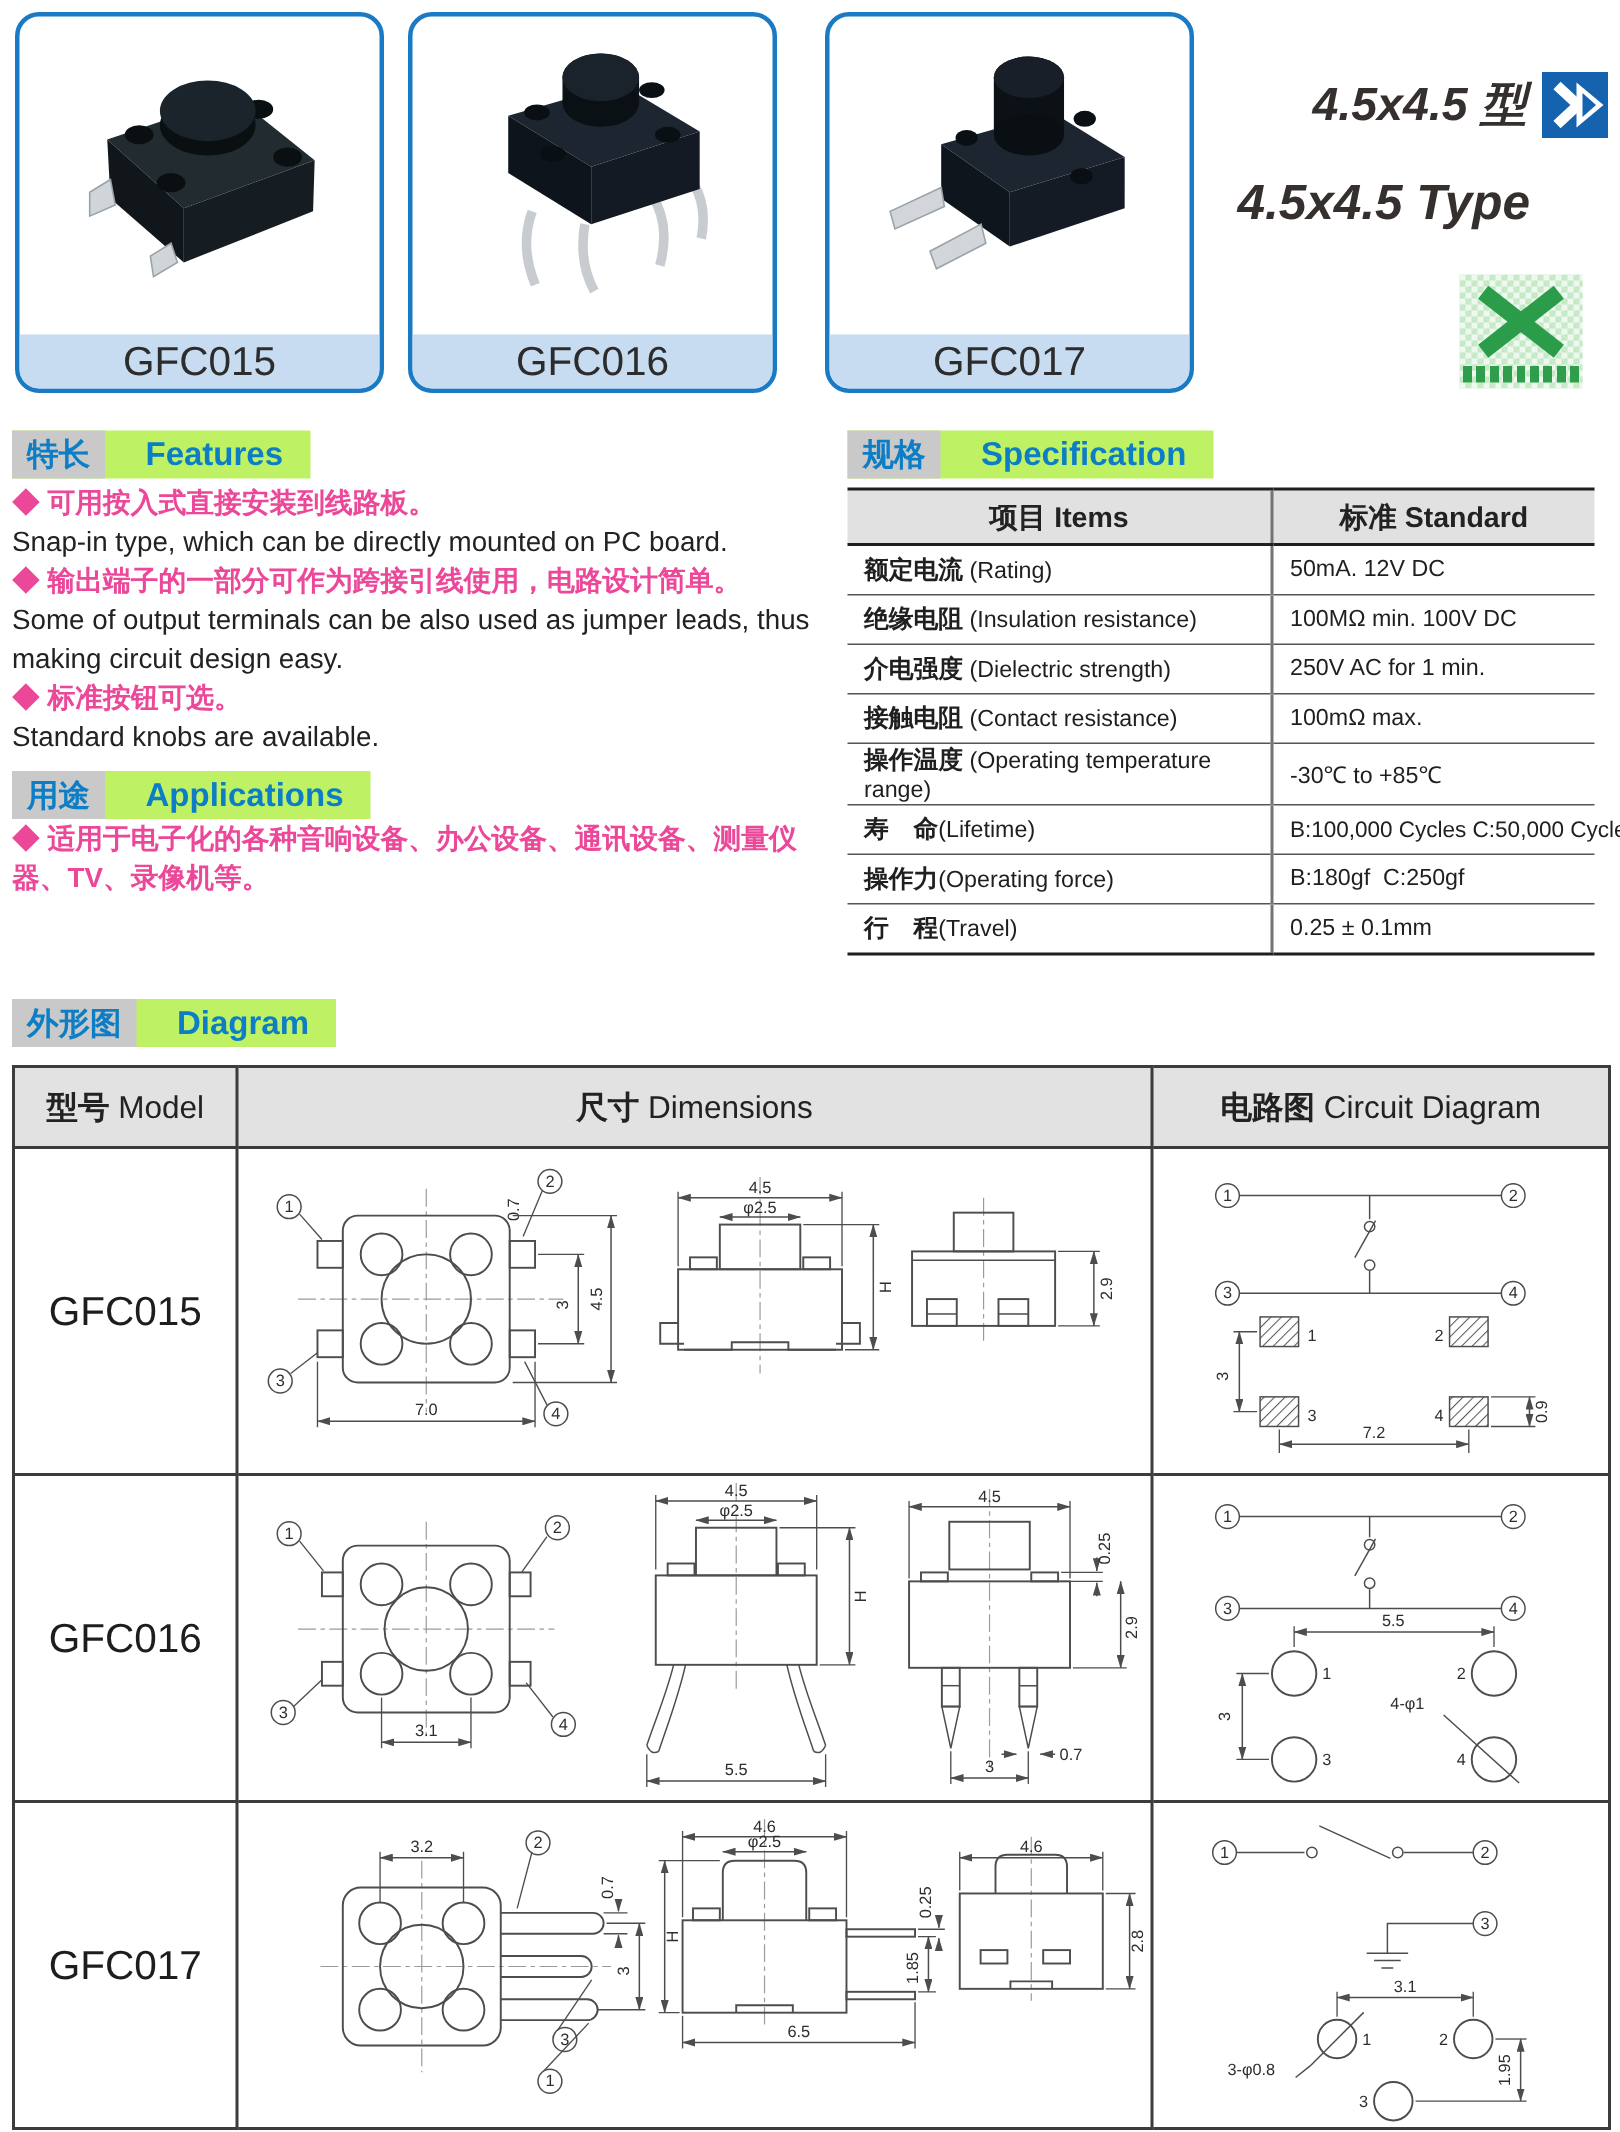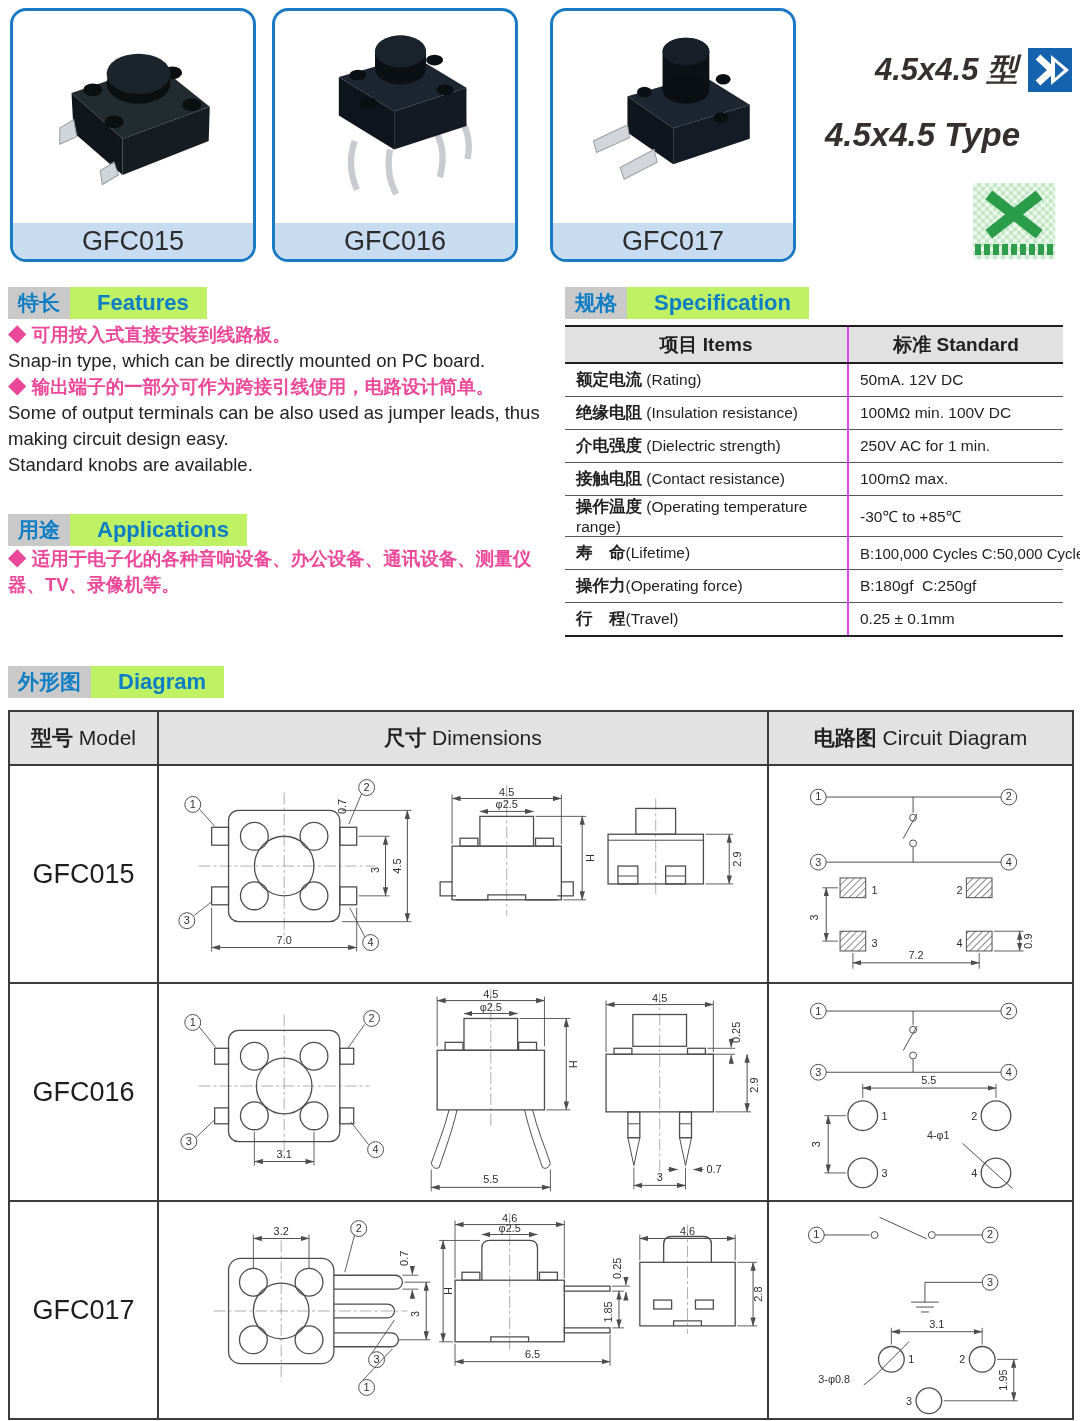--- a/index.html
+++ b/index.html
@@ -37,21 +37,21 @@
   .txt-body{position:absolute;left:8px;width:556px;}
   .cnline{font-size:18.5px;font-weight:bold;color:#ec4899;line-height:26px;}
   .enline{font-size:18.5px;color:#222;line-height:26px;}
   .app-en{text-align:justify;line-height:23.5px;font-size:18.5px;}
   
   .spec{position:absolute;left:565px;top:325px;width:498px;border-collapse:collapse;table-layout:fixed;}
   .spec th{background:#e1e1e1;border-top:2.5px solid #1f1f1f;border-bottom:2.5px solid #1f1f1f;
         height:33px;font-size:19px;color:#222;font-weight:bold;}
   .spec td{border-bottom:1.2px solid #555;height:32px;font-size:15.5px;color:#1f1f1f;
         padding:0 0 0 11px;vertical-align:middle;}
-  .spec .vd{border-left:2px solid #d946ef;margin-top:16px;}
+  .spec .vd{border-left:2px solid #737373;margin-top:16px;}
   .spec tr.last td{border-bottom:2.5px solid #1f1f1f;}
   .spec td b{font-size:16.5px;}
   .spec td.std{white-space:pre;}
   .spec td.small{font-size:15px;}
   
   .dia{position:absolute;left:8px;top:710px;width:1064px;border-collapse:collapse;table-layout:fixed;}
   .dia th,.dia td{border:2px solid #3c3c3c;padding:0;}
   .dia th{background:#e2e2e2;height:52px;font-size:21px;font-weight:bold;color:#222;}
   .dia th .en{font-weight:normal;}
   .dia td.model{font-size:27px;color:#1d1d1d;text-align:center;}
@@ -158,20 +158,21 @@
 
   <div class="sec-tag" style="left:8px;top:287px">
     <span class="tag-cn">特长</span>
     <span class="tag-en">Features</span>
   </div>
   <div class="txt-body" style="top:322px">
     <div class="cnline">◆ 可用按入式直接安装到线路板。</div>
     <div class="enline">Snap-in type, which can be directly mounted on PC board.</div>
     <div class="cnline">◆ 输出端子的一部分可作为跨接引线使用，电路设计简单。</div>
     <div class="enline">Some of output terminals can be also used as jumper leads, thus making circuit design easy.</div>
+    <div class="cnline">◆ 标准按钮可选。</div>
     <div class="enline">Standard knobs are available.</div>
   </div>
 
   <div class="sec-tag" style="left:8px;top:514px">
     <span class="tag-cn">用途</span>
     <span class="tag-en">Applications</span>
   </div>
   <div class="txt-body" style="top:546px">
     <div class="cnline">◆ 适用于电子化的各种音响设备、办公设备、通讯设备、测量仪器、TV、录像机等。</div>
   </div>

